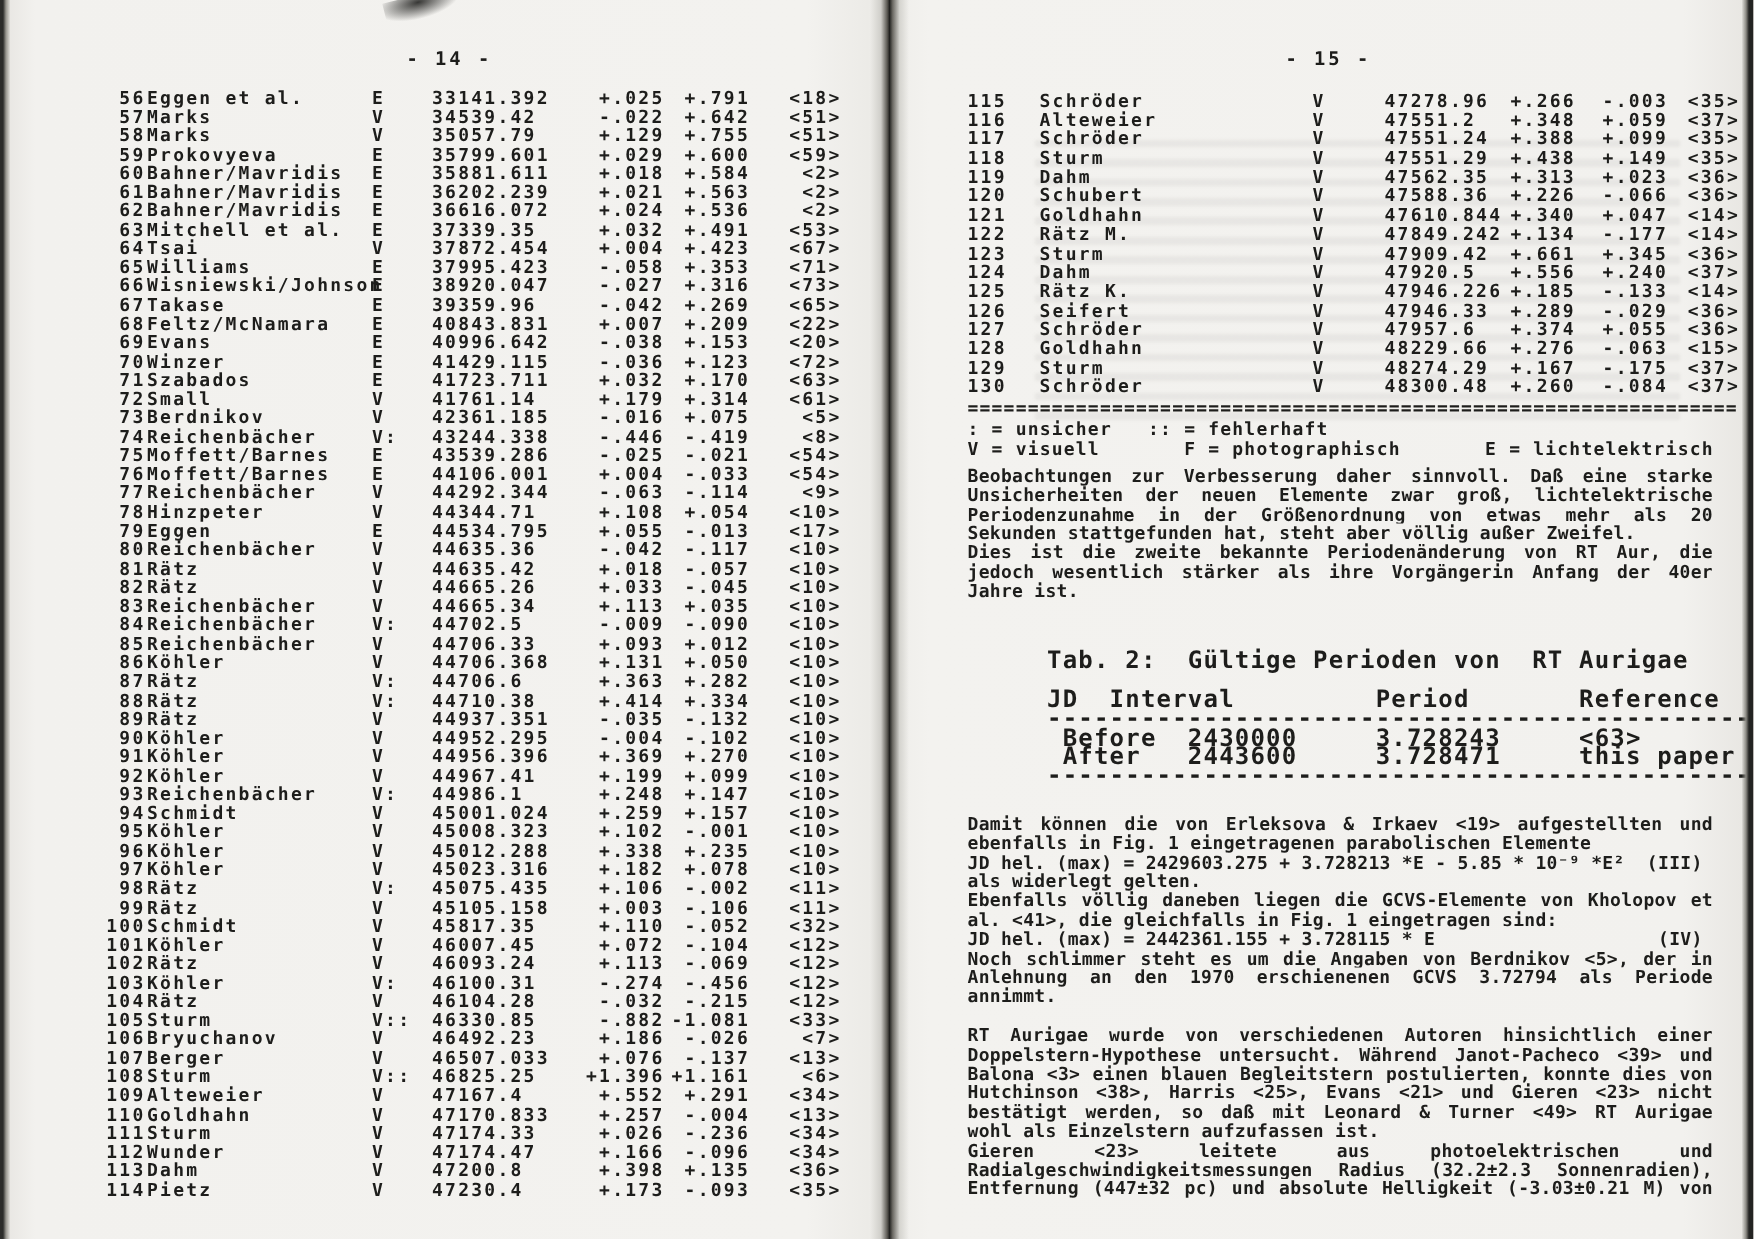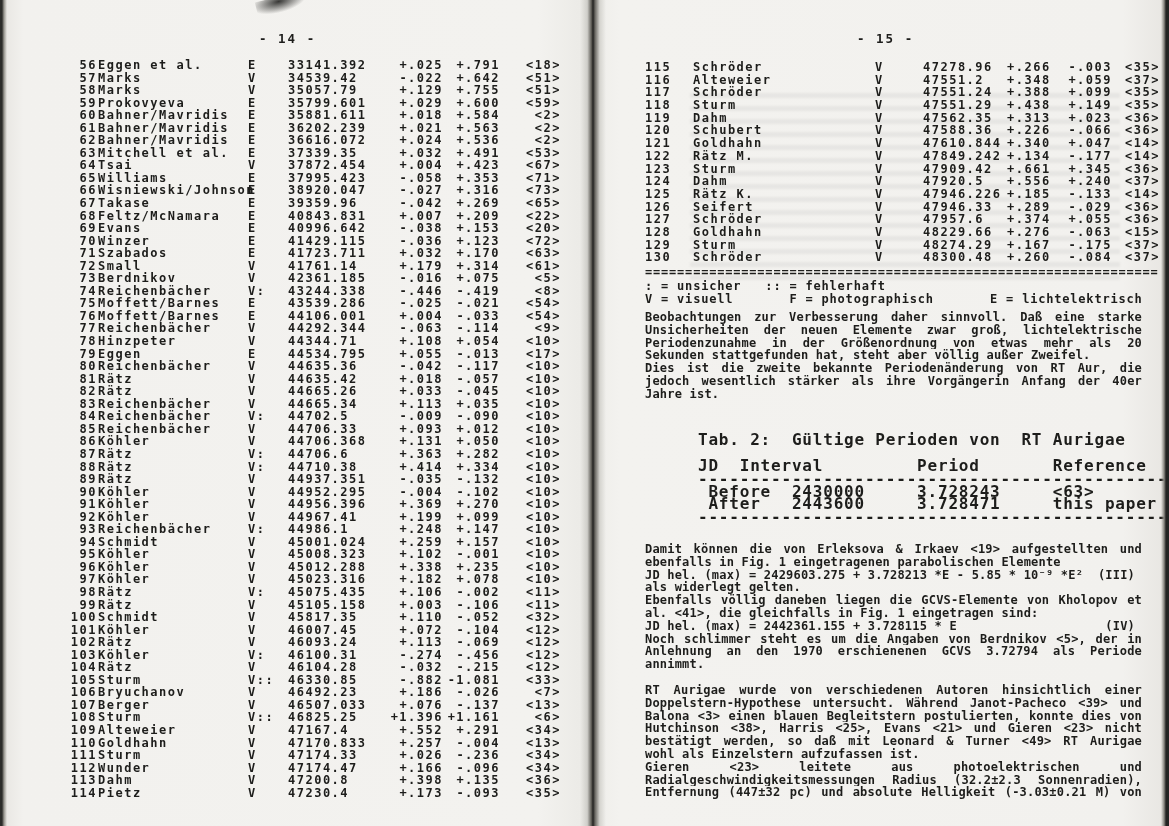--- a/index.html
+++ b/index.html
@@ -19,21 +19,21 @@
   .gutter{position:absolute;left:580px;top:0;width:26px;height:826px;
     background:linear-gradient(90deg,rgba(0,0,0,0) 0%,#cfcec9 28%,#5d5b55 44%,#21211f 50%,#6b6963 58%,#d5d4cf 76%,rgba(0,0,0,0) 100%);}
   .smudge-top{position:absolute;left:256px;top:-4px;width:52px;height:16px;
     background:radial-gradient(ellipse at 45% 30%,rgba(35,35,33,.9),rgba(35,35,33,0) 70%);
     transform:rotate(-14deg);}
   .bleed{position:absolute;left:690px;top:90px;width:430px;height:190px;
     background:repeating-linear-gradient(0deg,rgba(90,88,82,.07) 0 5px,rgba(0,0,0,0) 5px 13px);
     filter:blur(1px);}
   .txt{color:#1d1d1b;font-weight:700;}
   .pagenum{position:absolute;top:31px;font-size:12.5px;letter-spacing:2px;white-space:pre;}
-  .pagenum.p14{left:259px;}
+  .pagenum.p14{left:271px;}
   .pagenum.p15{left:857px;}
 
   .obs{position:absolute;}
   .obs .trow{display:flex;align-items:baseline;white-space:nowrap;font-size:12px;letter-spacing:1.5px;}
   .obs.l{left:68px;top:58px;}
   .obs.l .trow{height:12.55px;}
   .obs.r{left:645px;top:60px;}
   .obs.r .trow{height:12.7px;}
   .obs .trow span{display:inline-block;}
   .obs.l .c0{width:29px;text-align:right;}

